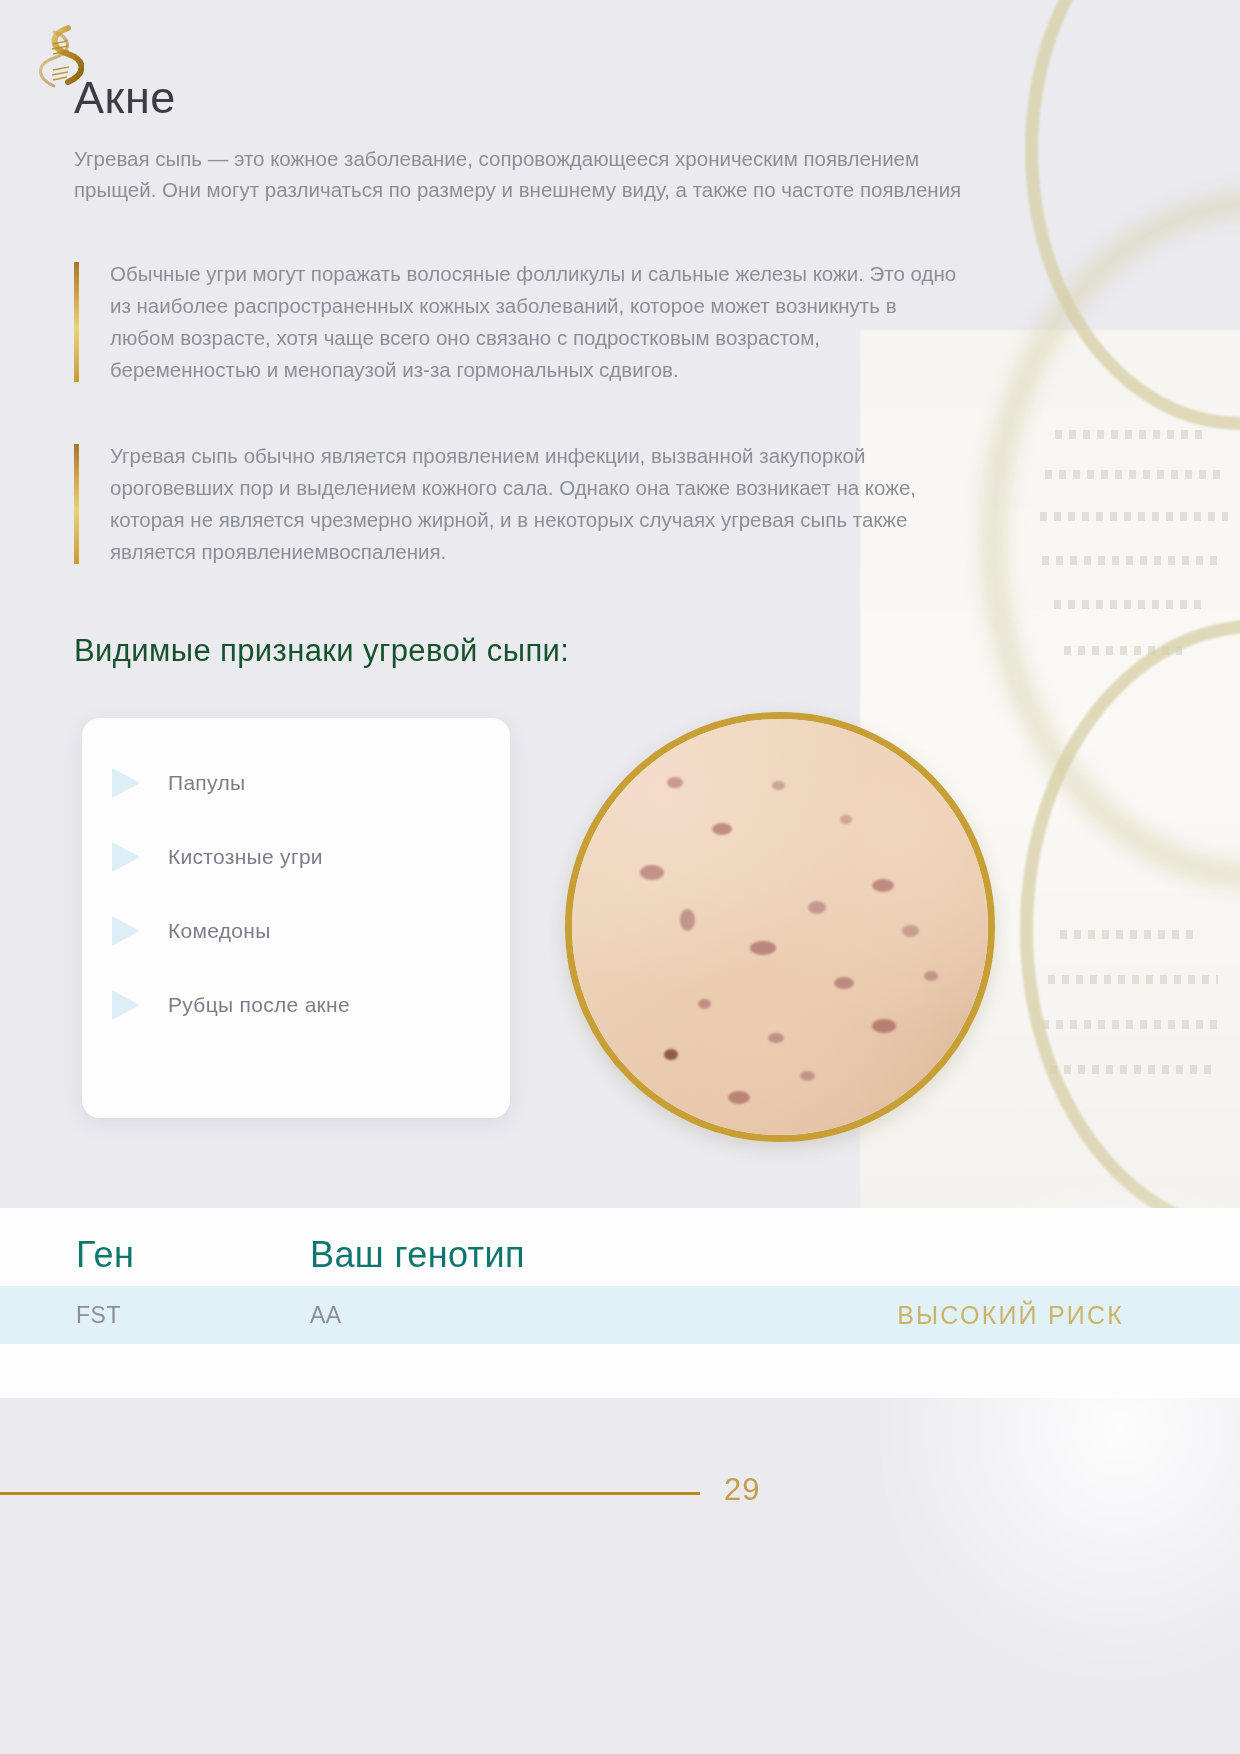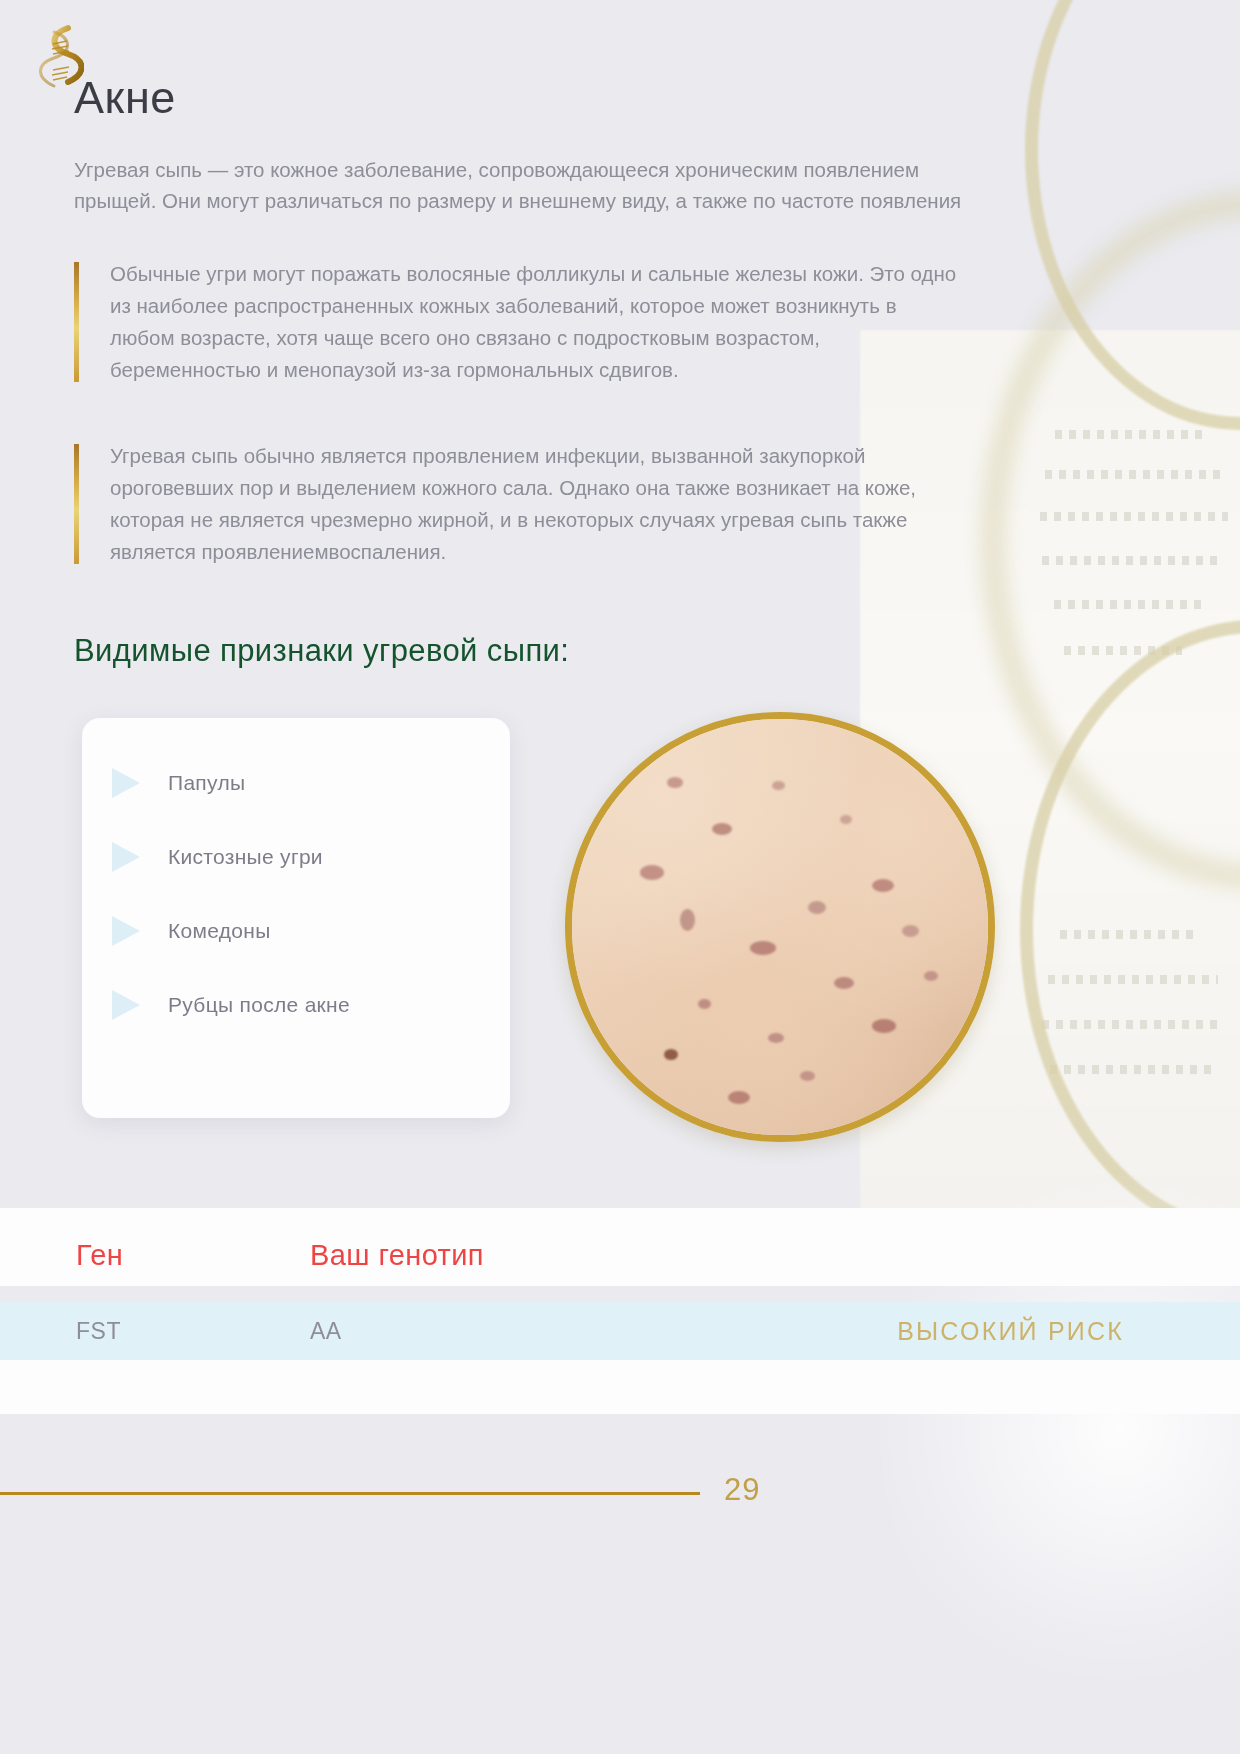--- a/index.html
+++ b/index.html
@@ -72,21 +72,21 @@
     position: absolute;
     left: 74px; top: 72px;
     font-size: 45px;
     font-weight: 300;
     letter-spacing: .6px;
     color: #3c3c46;
   }
 
   .intro {
     position: absolute;
-    left: 74px; top: 154px;
+    left: 74px; top: 143px;
     width: 890px;
     font-size: 20.5px;
     line-height: 31px;
     font-weight: 300;
     color: #8e8e99;
   }
 
   .quote {
     position: absolute;
     left: 74px;
@@ -182,33 +182,32 @@
     background: #fdfdfd;
     height: 78px;
     display: flex;
     align-items: center;
   }
   .t-row {
     background: #e1f1f8;
     height: 58px;
     display: flex;
     align-items: center;
-    margin-top: 16px;
   }
   .t-after {
     background: #fdfdfd;
     height: 54px;
   }
   .c-gene   { width: 310px; padding-left: 76px; }
   .c-geno   { width: 400px; }
   .c-result { flex: 1; }
   .t-head .c-gene, .t-head .c-geno, .t-head .c-result {
-    font-size: 29px;
-    font-weight: 300;
-    color: #ef4444;
+    font-size: 36px;
+    font-weight: 300;
+    color: #0f766e;
     letter-spacing: .4px;
     margin-top: 16px;
   }
   .t-row .c-gene, .t-row .c-geno {
     font-size: 23px;
     font-weight: 300;
     color: #8e8e99;
     letter-spacing: .5px;
   }
   .t-row .c-result {

